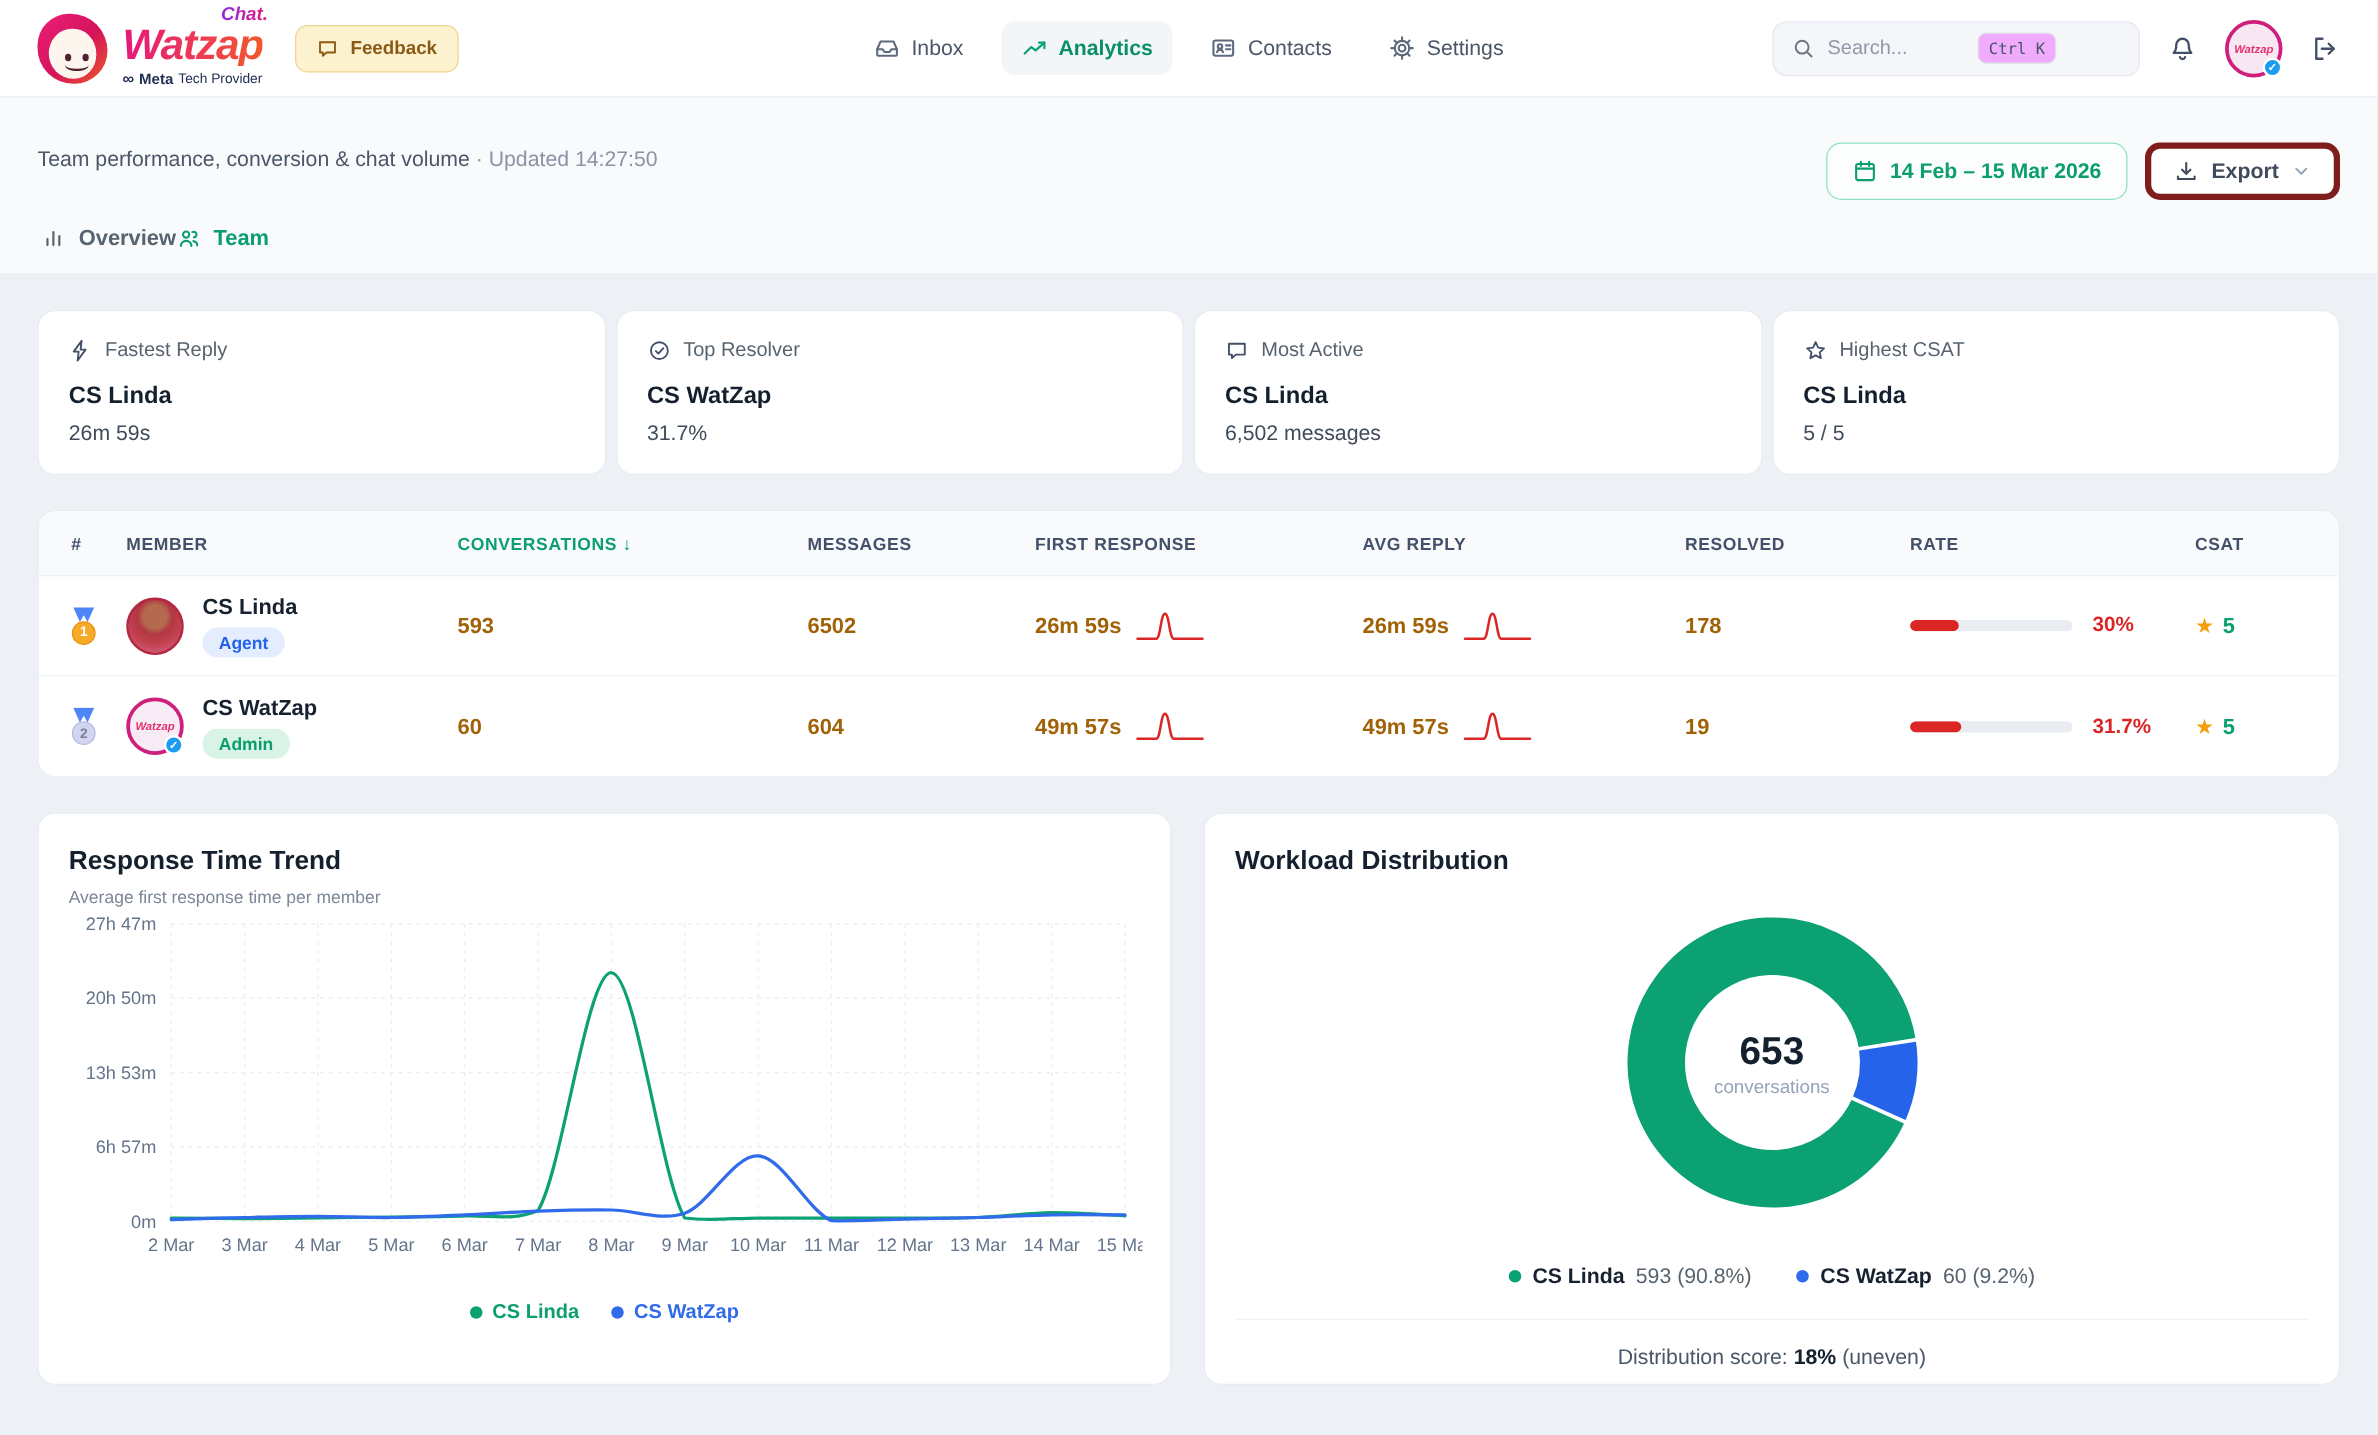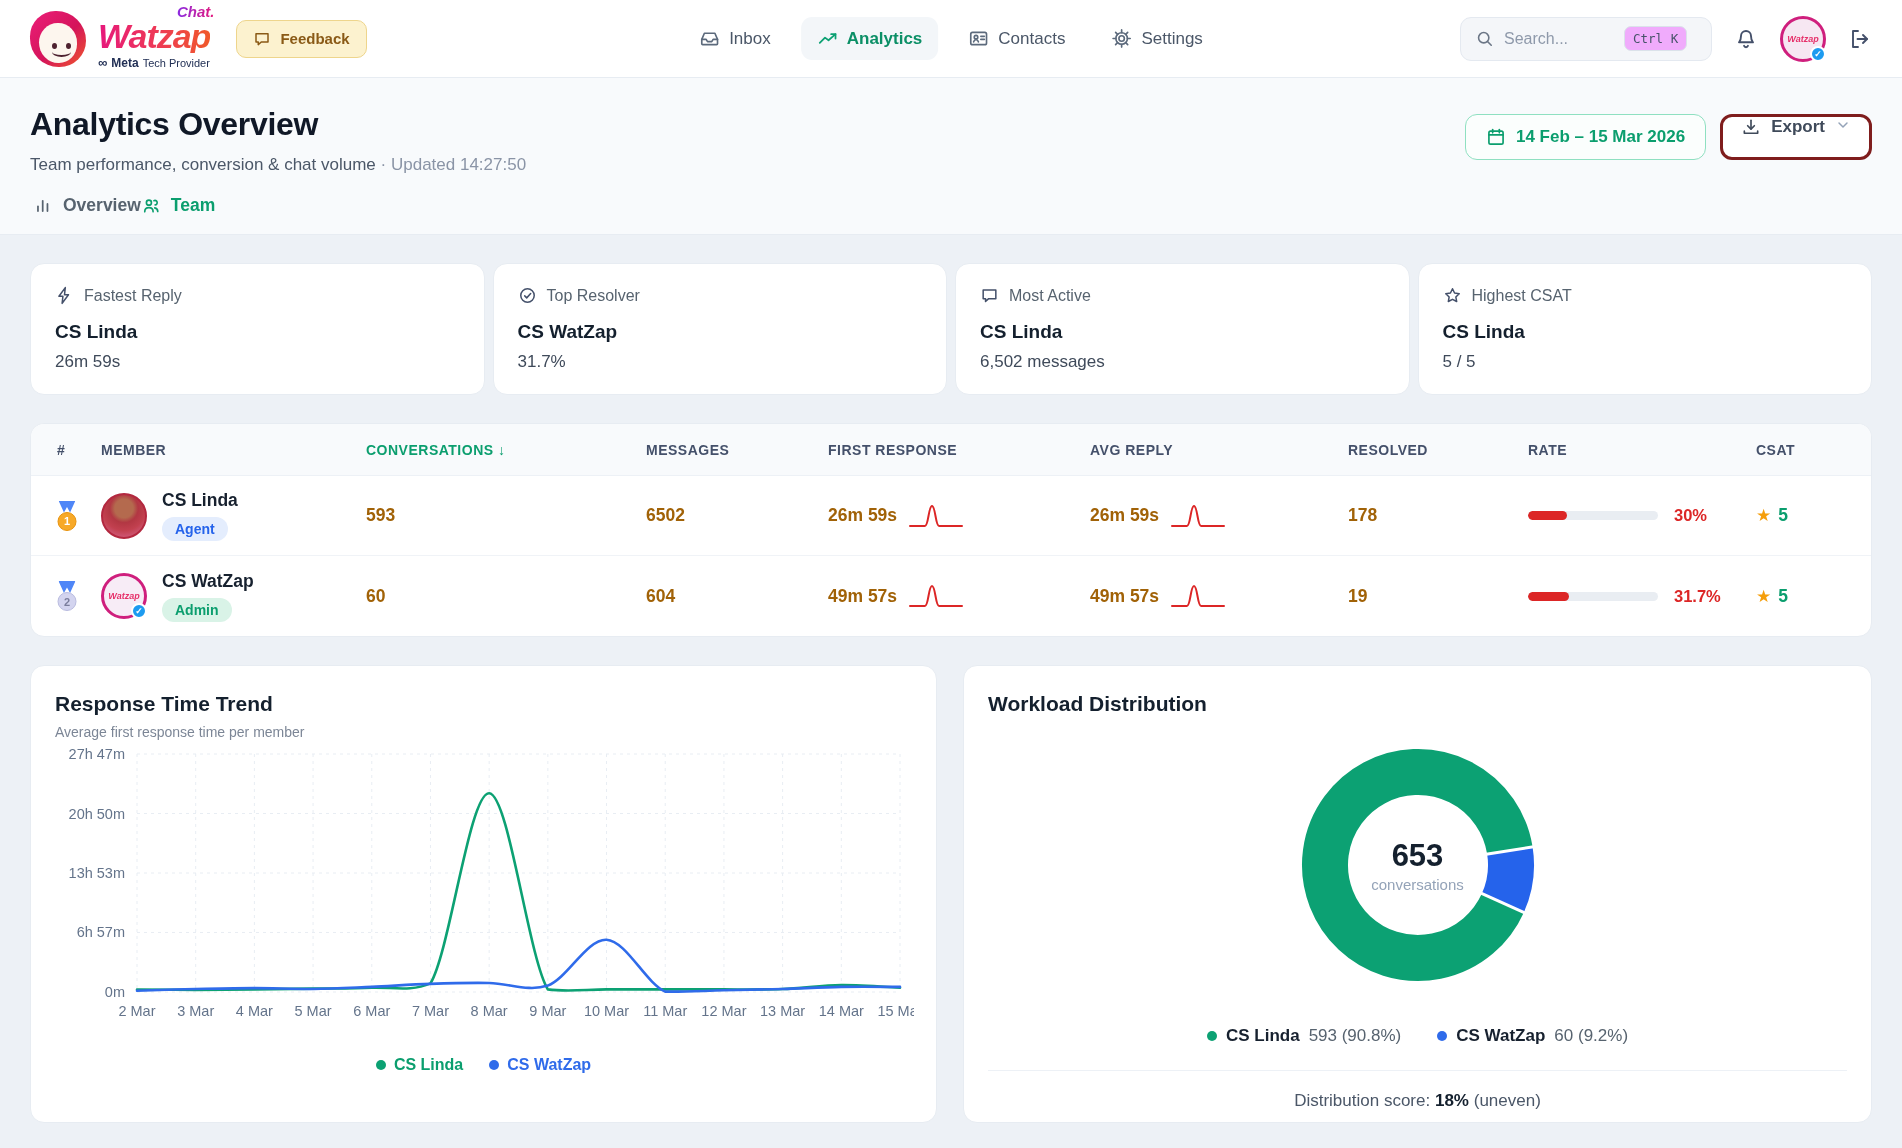--- a/index.html
+++ b/index.html
@@ -45,43 +45,43 @@
 
   .main-nav{ position:absolute; left:50%; transform:translateX(-50%); display:flex; align-items:center; gap:14px; }
   .nav-item{ display:flex; align-items:center; gap:9px; padding:11px 16px; border-radius:11px;
     font-size:17px; color:#4b5768; font-weight:500; cursor:pointer; }
   .nav-item .nico{ color:#5c6a7c; }
   .nav-item.active{ background:#f3f6f9; color:#0b8f66; font-weight:700; }
   .nav-item.active .nico{ color:#0ca173; }
 
   .top-right{ margin-left:auto; display:flex; align-items:center; gap:22px; }
   .searchbox{ display:flex; align-items:center; gap:10px; background:#f4f6f9; border:1px solid #e4e9f0;
-    border-radius:11px; height:44px; padding:0 10px 0 14px; width:252px; }
+    border-radius:11px; height:44px; padding:0 10px 0 14px; width:294px; }
   .searchbox input{ border:none; outline:none; background:transparent; font-size:16px; color:#334155; width:110px;
     font-family:"Liberation Sans",sans-serif; }
   .searchbox input::placeholder{ color:#8e99aa; }
   .kbd{ font-family:"DejaVu Sans Mono", monospace; font-size:12.5px; color:#47536a; background:#f0abfc;
     border:1px solid #dbe2ea; border-radius:7px; padding:4px 8px; white-space:nowrap; }
   .icon-btn{ background:none;border:none;color:#44506a;cursor:pointer;display:flex;align-items:center; }
   .avatar-ring{ width:46px;height:46px;border-radius:50%;border:3px solid #cf1f7d;background:#f6e7f2;
     display:flex;align-items:center;justify-content:center;position:relative;cursor:pointer; }
   .avatar-ring .az{ font-size:9px;font-weight:800;font-style:italic;color:#e6306a; }
   .verif{ position:absolute; right:-3px; bottom:-3px; width:16px;height:16px;border-radius:50%;
     background:#1d9bf0;border:2px solid #fff;color:#fff;font-size:9px;line-height:12px;text-align:center;font-weight:700;}
 
   
   .page-head{ background:#f8fafc; padding:28px 30px 0 30px; display:flex; justify-content:space-between; align-items:flex-start; }
   .page-title{ font-size:32px; font-weight:800; color:#101827; letter-spacing:-.3px; }
   .page-sub{ margin-top:12px; font-size:17px; color:#4b5768; }
   .page-sub .upd{ color:#8a94a6; }
   .head-actions{ display:flex; gap:14px; margin-top:8px; }
   .date-btn{ display:flex;align-items:center;gap:10px;height:46px;padding:0 20px;border-radius:12px;
     background:#fbfefd;border:1.5px solid #8fe0c1;color:#0b9e6e;font-size:17px;font-weight:700;cursor:pointer; }
-  .export-btn{ display:flex;gap:10px;height:46px;padding:0 18px;border-radius:12px;
-    background:#ffffff;border:3px solid #7f1d1d;color:#3f4a5a;font-size:17px;font-weight:700;cursor:pointer; }
+  .export-btn{ display:flex;align-items:center;gap:10px;height:46px;padding:0 18px;border-radius:12px;
+    background:#ffffff;border:5px solid #7f1d1d;color:#3f4a5a;font-size:17px;font-weight:700;cursor:pointer; }
   .export-btn .chev{ color:#94a3b8; }
 
   
   .tabs{ background:#f8fafc; display:flex; padding:20px 30px 0 34px; border-bottom:1px solid #e7ecf2; }
   .tab{ display:flex; align-items:center; gap:10px; padding-bottom:18px; font-size:17.5px; font-weight:600;
     color:#57636f; cursor:pointer; }
   .tab.active{ color:#0b9e6e; }
 
   
   .content{ padding:28px 30px 0 30px; }
@@ -247,21 +247,20 @@
           <path d="M10 4H5v16h5"></path>
           <path d="M15 8l4 4-4 4"></path>
           <path d="M9.5 12H19"></path>
         </svg>
     </button>
   </div>
 </header>
 
 <section class="page-head">
   <div>
-    <h1 class="page-title">Analytics Overview</h1>
     <div class="page-sub">
       <span>Team performance, conversion &amp; chat volume</span>
       <span class="upd">· Updated 14:27:50</span>
     </div>
   </div>
   <div class="head-actions">
     <button class="date-btn">
       <svg width="20" height="20" viewBox="0 0 24 24" fill="none" stroke="#0b9e6e" stroke-width="2" stroke-linejoin="round" stroke-linecap="round">
           <rect x="3.5" y="5" width="17" height="15.5" rx="2"></rect>
           <line x1="8" y1="3" x2="8" y2="7"></line>

